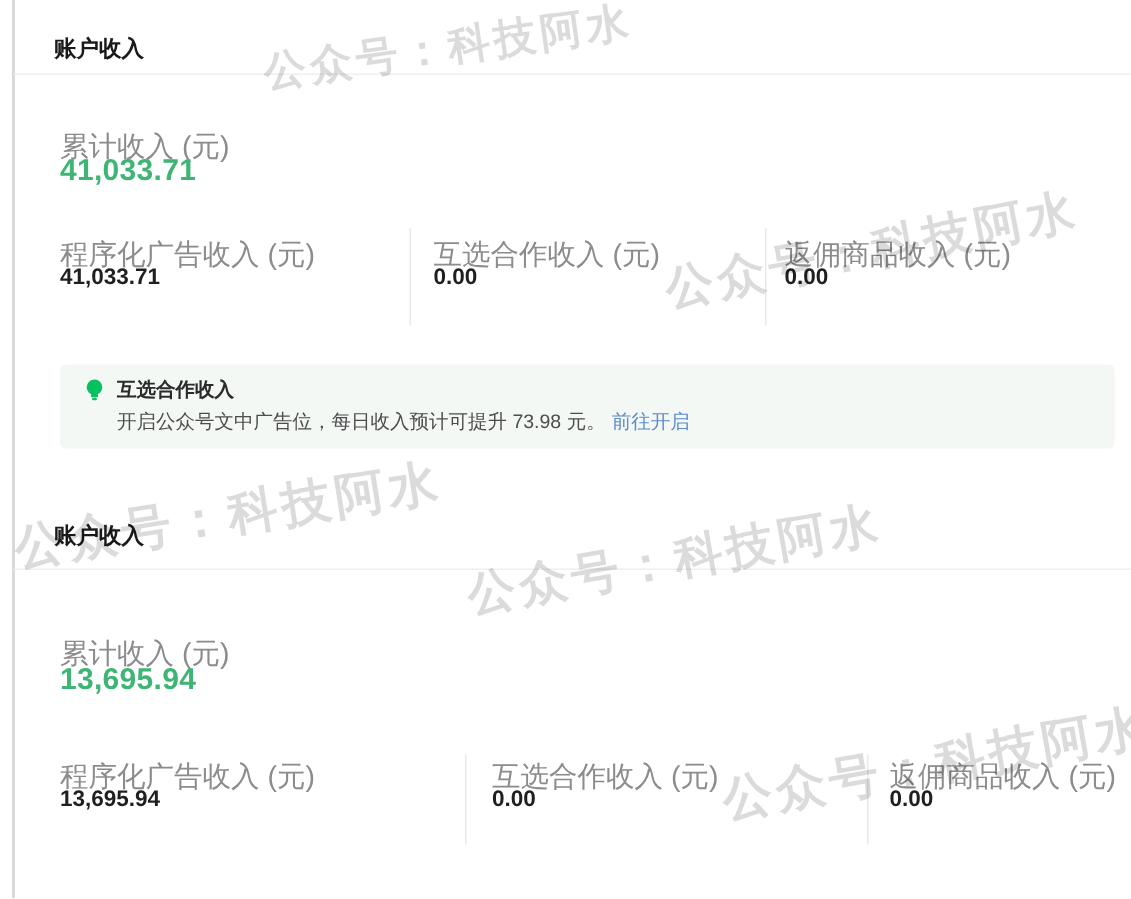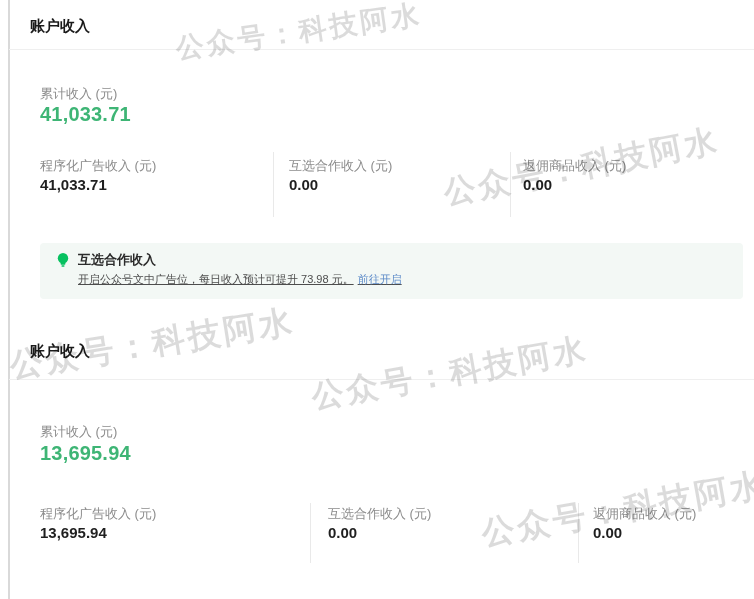--- a/index.html
+++ b/index.html
@@ -2,29 +2,29 @@
 <html><head>
 <meta charset="utf-8">
 <style>
   html,body{margin:0;padding:0;background:#fff;}
   .screen{
     position:relative;width:754px;height:599px;background:#ffffff;
     overflow:hidden;font-family:"Liberation Sans",sans-serif;
     -webkit-font-smoothing:antialiased;
   }
   .left-border{position:absolute;left:8px;top:0;width:2px;height:599px;background:#d9d9d9;}
-  .sec-title{position:absolute;left:26px;margin:4px;font-size:15px;font-weight:700;color:#1a1a1a;z-index:2;}
+  .sec-title{position:absolute;left:26px;margin:10px;font-size:15px;font-weight:700;color:#1a1a1a;z-index:2;}
   .hr{position:absolute;left:9px;right:0;height:1px;background:#efefef;z-index:1;}
-  .stat-label{position:absolute;font-size:13px;color:#8c8c8c;z-index:2;white-space:nowrap;}
+  .stat-label{position:absolute;font-size:19px;color:#8c8c8c;z-index:2;white-space:nowrap;}
   .big-value{position:absolute;font-size:20px;font-weight:700;color:#3eb575;letter-spacing:.2px;z-index:2;}
   .col-value{position:absolute;font-size:15px;font-weight:700;color:#1f1f1f;z-index:2;}
   .vdiv{position:absolute;width:1px;background:#e9e9e9;z-index:1;}
   .tipbox{position:absolute;left:40px;top:243px;width:703px;height:56px;background:#f3f8f5;border-radius:4px;z-index:2;}
   .tip-title{position:absolute;left:38px;top:8px;font-size:13px;font-weight:700;color:#2b2b2b;}
-  .tip-body{position:absolute;left:38px;top:29px;font-size:11px;color:#4d4d4d;white-space:nowrap;text-decoration:underline;}
+  .tip-body{position:absolute;left:38px;top:29px;font-size:13px;color:#4d4d4d;white-space:nowrap;}
   .tip-link{color:#5d8bc9;text-decoration:none;cursor:pointer;margin-left:4px;}
   .bulb{position:absolute;left:15px;top:9px;width:16px;height:16px;}
   .wm{
     position:absolute;color:rgba(0,0,0,0.14);font-weight:700;white-space:nowrap;
     letter-spacing:3px;transform-origin:left center;z-index:5;pointer-events:none;
     font-family:"Liberation Sans",sans-serif;
   }
 </style>
 </head>
 <body>

